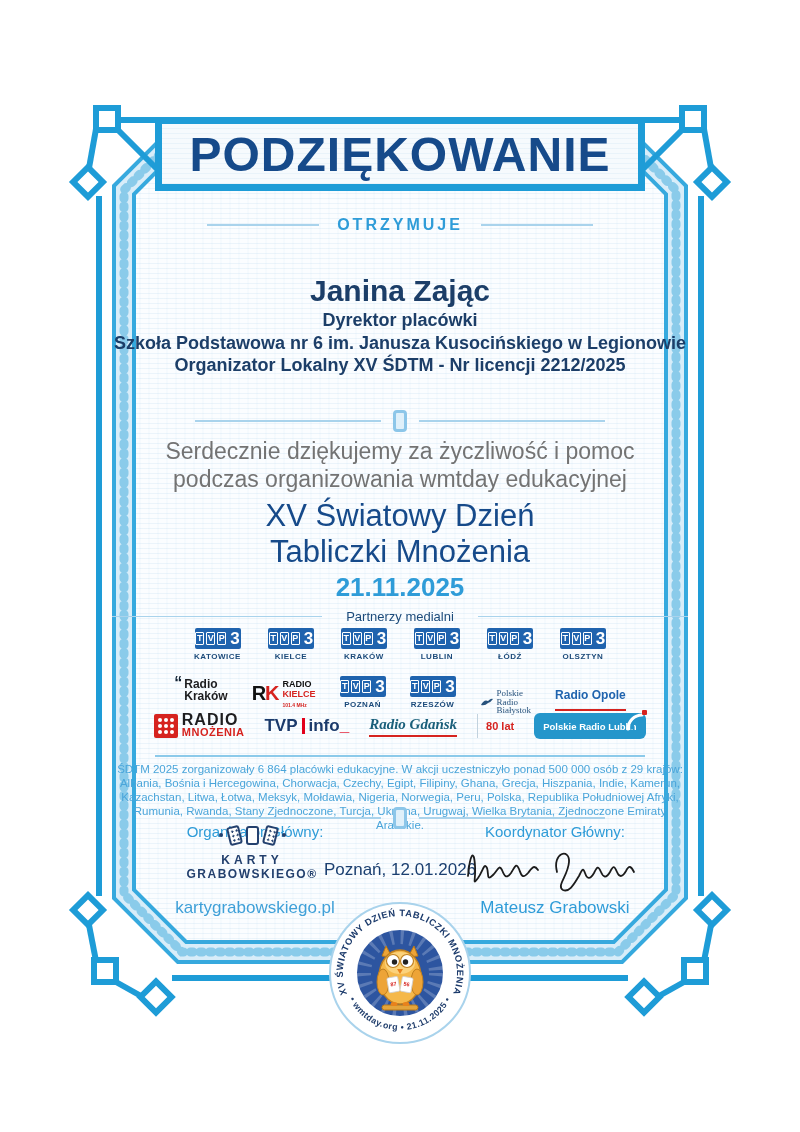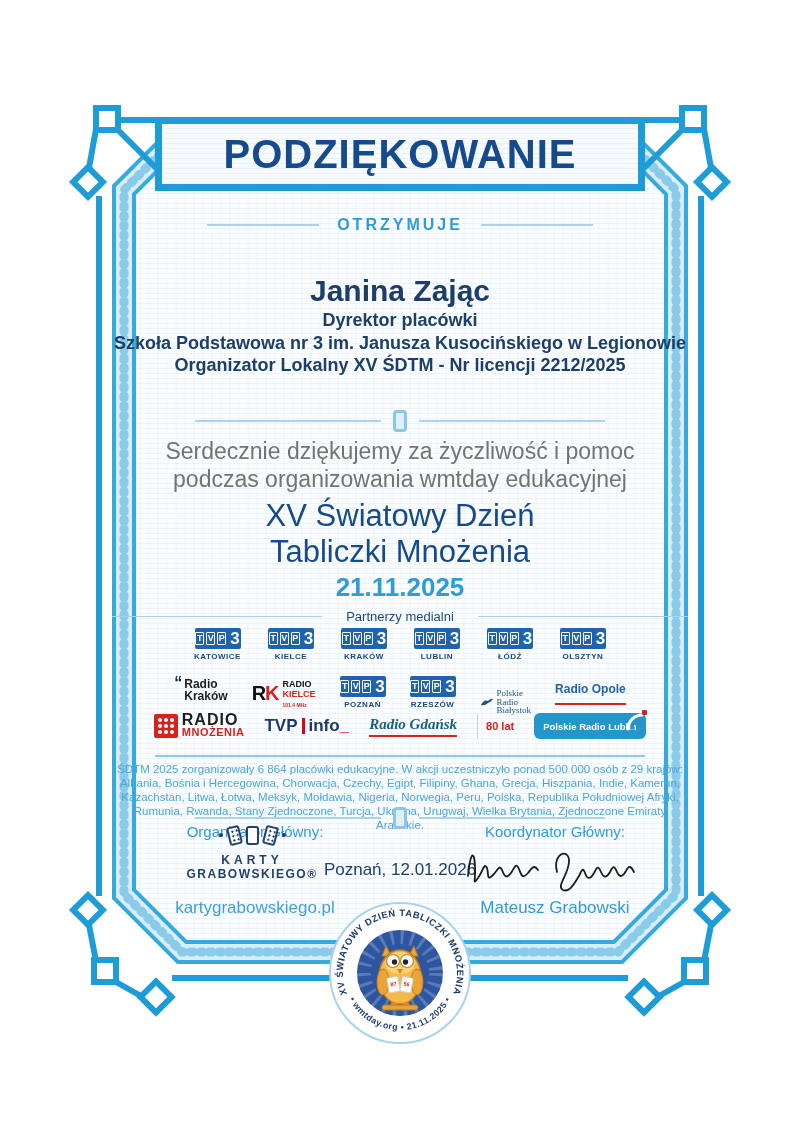--- a/index.html
+++ b/index.html
@@ -22,21 +22,21 @@
   svg.border-art{ position:absolute; left:0; top:0; z-index:2; pointer-events:none; }
 
   
   .banner{
     position:absolute; left:155px; top:117px; width:490px; height:74px; z-index:3;
     border:7px solid #1e9cd7;
     background-color:#f6fafd;
     background-image:repeating-linear-gradient(0deg, rgba(120,180,220,.10) 0 1px, transparent 1px 5px);
     display:flex; align-items:center; justify-content:center;
   }
-  .banner h1{ font-size:40px; font-weight:bold; letter-spacing:1px; color:#164a8a; }
+  .banner h1{ font-size:48px; font-weight:bold; letter-spacing:1px; color:#164a8a; }
 
   .row{ position:absolute; left:100px; width:600px; text-align:center; z-index:3; }
 
   .flexcenter{ display:flex; align-items:center; justify-content:center; }
 
   .otr-line{ width:112px; height:2px; background:#a9d3ec; }
   .otrzymuje{ font-size:16px; font-weight:bold; letter-spacing:3px; color:#2f9cd8; margin:0 18px; }
 
   .name{ font-size:30px; font-weight:bold; color:#1c3e68; }
   .navy-line{ font-size:18px; font-weight:bold; color:#1c3e68; white-space:nowrap; }
@@ -74,21 +74,21 @@
   .rkiel .k{ font-size:20px; font-weight:bold; color:#d6231f; margin-left:-4px;}
   .rkiel .col{ text-align:left; line-height:8px; }
   .rkiel .l1{ font-size:9px; font-weight:bold; color:#111; }
   .rkiel .l2{ font-size:9px; font-weight:bold; color:#d6231f; }
   .rkiel .l3{ font-size:5px; font-weight:bold; color:#d6231f; }
 
   .prbial{ display:flex; align-items:center; gap:3px; margin-top:13px;}
   .prbial .col{ text-align:left; line-height:8.5px; font-family:"Liberation Serif",serif; color:#27527c; font-size:9px;}
   .probird{ width:14px; height:10px; }
 
-  .ropole{ font-size:12px; font-weight:bold; color:#1f63ae; border-bottom:2px solid #d6231f; padding-bottom:7px; margin-top:6px; white-space:nowrap;}
+  .ropole{ font-size:12px; font-weight:bold; color:#1f63ae; border-bottom:2px solid #d6231f; padding-bottom:7px; margin-top:12px; white-space:nowrap;}
 
   .rwroc{ display:flex; align-items:center; gap:4px; }
   .rwroc .sq{ width:24px; height:24px; background:#d6231f; border-radius:2px;
      display:grid; grid-template-columns:repeat(3,4px); grid-template-rows:repeat(3,4px); gap:2px; align-content:center; justify-content:center;}
   .rwroc .sq i{ background:#fff; border-radius:50%; }
   .rwroc .col{ text-align:left; line-height:11px;}
   .rwroc .l1{ font-size:16px; font-weight:bold; color:#1d1d1f; letter-spacing:1px;}
   .rwroc .l2{ font-size:11px; font-weight:bold; color:#d6231f; letter-spacing:.5px;}
 
   .tvpinfo{ display:flex; align-items:center; }
@@ -183,21 +183,21 @@
 </div>
 
 <div class="row flexcenter" style="top:216px">
   <span class="otr-line"></span>
   <span class="otrzymuje">OTRZYMUJE</span>
   <span class="otr-line"></span>
 </div>
 
 <div class="row name" style="top:274px">Janina Zając</div>
 <div class="row navy-line" style="top:310px">Dyrektor placówki</div>
-<div class="row navy-line" style="top:333px">Szkoła Podstawowa nr 3 im. Janusza Kusocińskiego w Legionowie</div>
+<div class="row navy-line" style="top:333px">Szkoła Podstawowa nr 6 im. Janusza Kusocińskiego w Legionowie</div>
 <div class="row navy-line" style="top:355px">Organizator Lokalny XV ŚDTM - Nr licencji 2212/2025</div>
 
 <div class="row flexcenter divider" style="top:410px">
   <span class="line"></span>
   <span class="card-icon"></span>
   <span class="line"></span>
 </div>
 
 <div class="row blue-msg" style="top:438px">Serdecznie dziękujemy za życzliwość i pomoc</div>
 <div class="row blue-msg" style="top:466px">podczas organizowania wmtday edukacyjnej</div>

